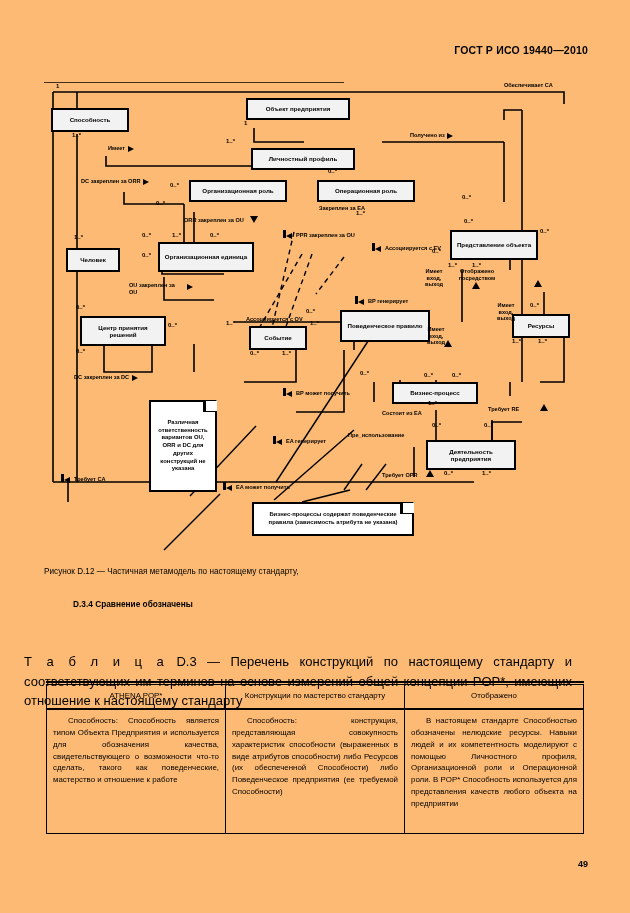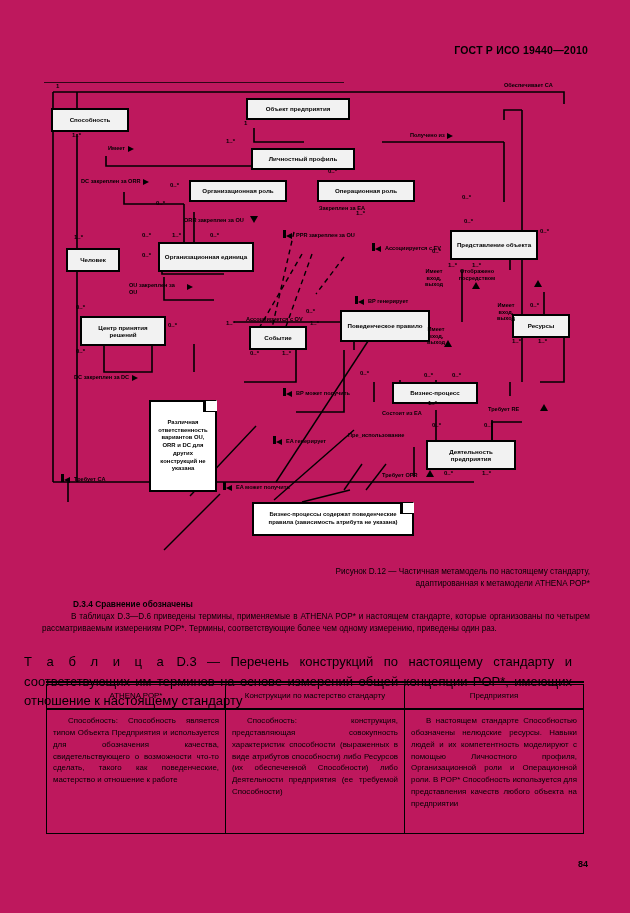--- a/index.html
+++ b/index.html
@@ -12,21 +12,21 @@
     height: 913px;
     position: relative;
     font-family: "Liberation Sans", sans-serif;
     color: #000000;
     overflow: hidden;
   }
   .page {
     position: absolute;
     left: 0; top: 0;
     width: 630px; height: 913px;
-    background: #be185d;
+    background: #fdba74;
   }
 
   
   .doc-header {
     position: absolute;
     right: 42px;
     top: 44px;
     font-size: 10.5px;
     font-weight: bold;
     letter-spacing: 0.2px;
@@ -135,21 +135,21 @@
     background: #000;
     z-index: 6;
   }
 
   
   .fig-caption {
     position: absolute;
     left: 44px;
     top: 566px;
     width: 546px;
-    text-align: right;
+    text-align: left;
     font-size: 8.2px;
     line-height: 1.45;
   }
 
   
   .sec-head {
     position: absolute;
     left: 73px;
     top: 599px;
     font-size: 8.3px;
@@ -483,45 +483,43 @@
     <div class="dg-mult" style="left:486px; top:220px;"><span>0..*</span></div>
     <div class="dg-mult" style="left:468px; top:256px;"><span>1..*</span></div>
     <div class="dg-mult" style="left:494px; top:256px;"><span>1..*</span></div>
     <div class="dg-mult" style="left:312px; top:128px;"><span>1..*</span></div>
     <div class="dg-mult" style="left:418px; top:112px;"><span>0..*</span></div>
 
   </div>
 
   <div class="fig-caption">
     <div>Рисунок D.12 — Частичная метамодель по настоящему стандарту,</div>
-    <div>адаптированная к метамодели ATHENA POP*</div>
   </div>
 
   <div class="sec-head">D.3.4 Сравнение обозначены</div>
-  <div class="body-par">В таблицах D.3—D.6 приведены термины, применяемые в ATHENA POP* и настоящем стандарте, которые организованы по четырем рассматриваемым измерениям POP*. Термины, соответствующие более чем одному измерению, приведены один раз.</div>
 
   <div class="tbl-caption">
     <span class="tbl-word">Т а б л и ц а</span>
     <span>D.3</span>
     <span>— Перечень конструкций по настоящему стандарту и соответствующих им терминов на основе измерений общей концепции POP*, имеющих отношение к настоящему стандарту</span>
   </div>
 
   <div class="tbl-top-rule"></div>
   <table class="data-table">
     <thead>
       <tr>
         <th>ATHENA POP*</th>
         <th>Конструкции по мастерство стандарту</th>
-        <th>Предприятия</th>
+        <th>Отображено</th>
       </tr>
     </thead>
     <tbody>
       <tr>
         <td>Способность: Способность является типом Объекта Предприятия и используется для обозначения качества, свидетельствующего о возможности что-то сделать, такого как поведенческие, мастерство и отношение к работе</td>
-        <td>Способность: конструкция, представляющая совокупность характеристик способности (выраженных в виде атрибутов способности) либо Ресурсов (их обеспеченной Способности) либо Деятельности предприятия (ее требуемой Способности)</td>
+        <td>Способность: конструкция, представляющая совокупность характеристик способности (выраженных в виде атрибутов способности) либо Ресурсов (их обеспеченной Способности) либо Поведенческое предприятия (ее требуемой Способности)</td>
         <td>В настоящем стандарте Способностью обозначены нелюдские ресурсы. Навыки людей и их компетентность моделируют с помощью Личностного профиля, Организационной роли и Операционной роли. В POP* Способность используется для представления качеств любого объекта на предприятии</td>
       </tr>
     </tbody>
   </table>
 
-  <div class="page-num">84</div>
+  <div class="page-num">49</div>
 
 </div>
 
 </body></html>

